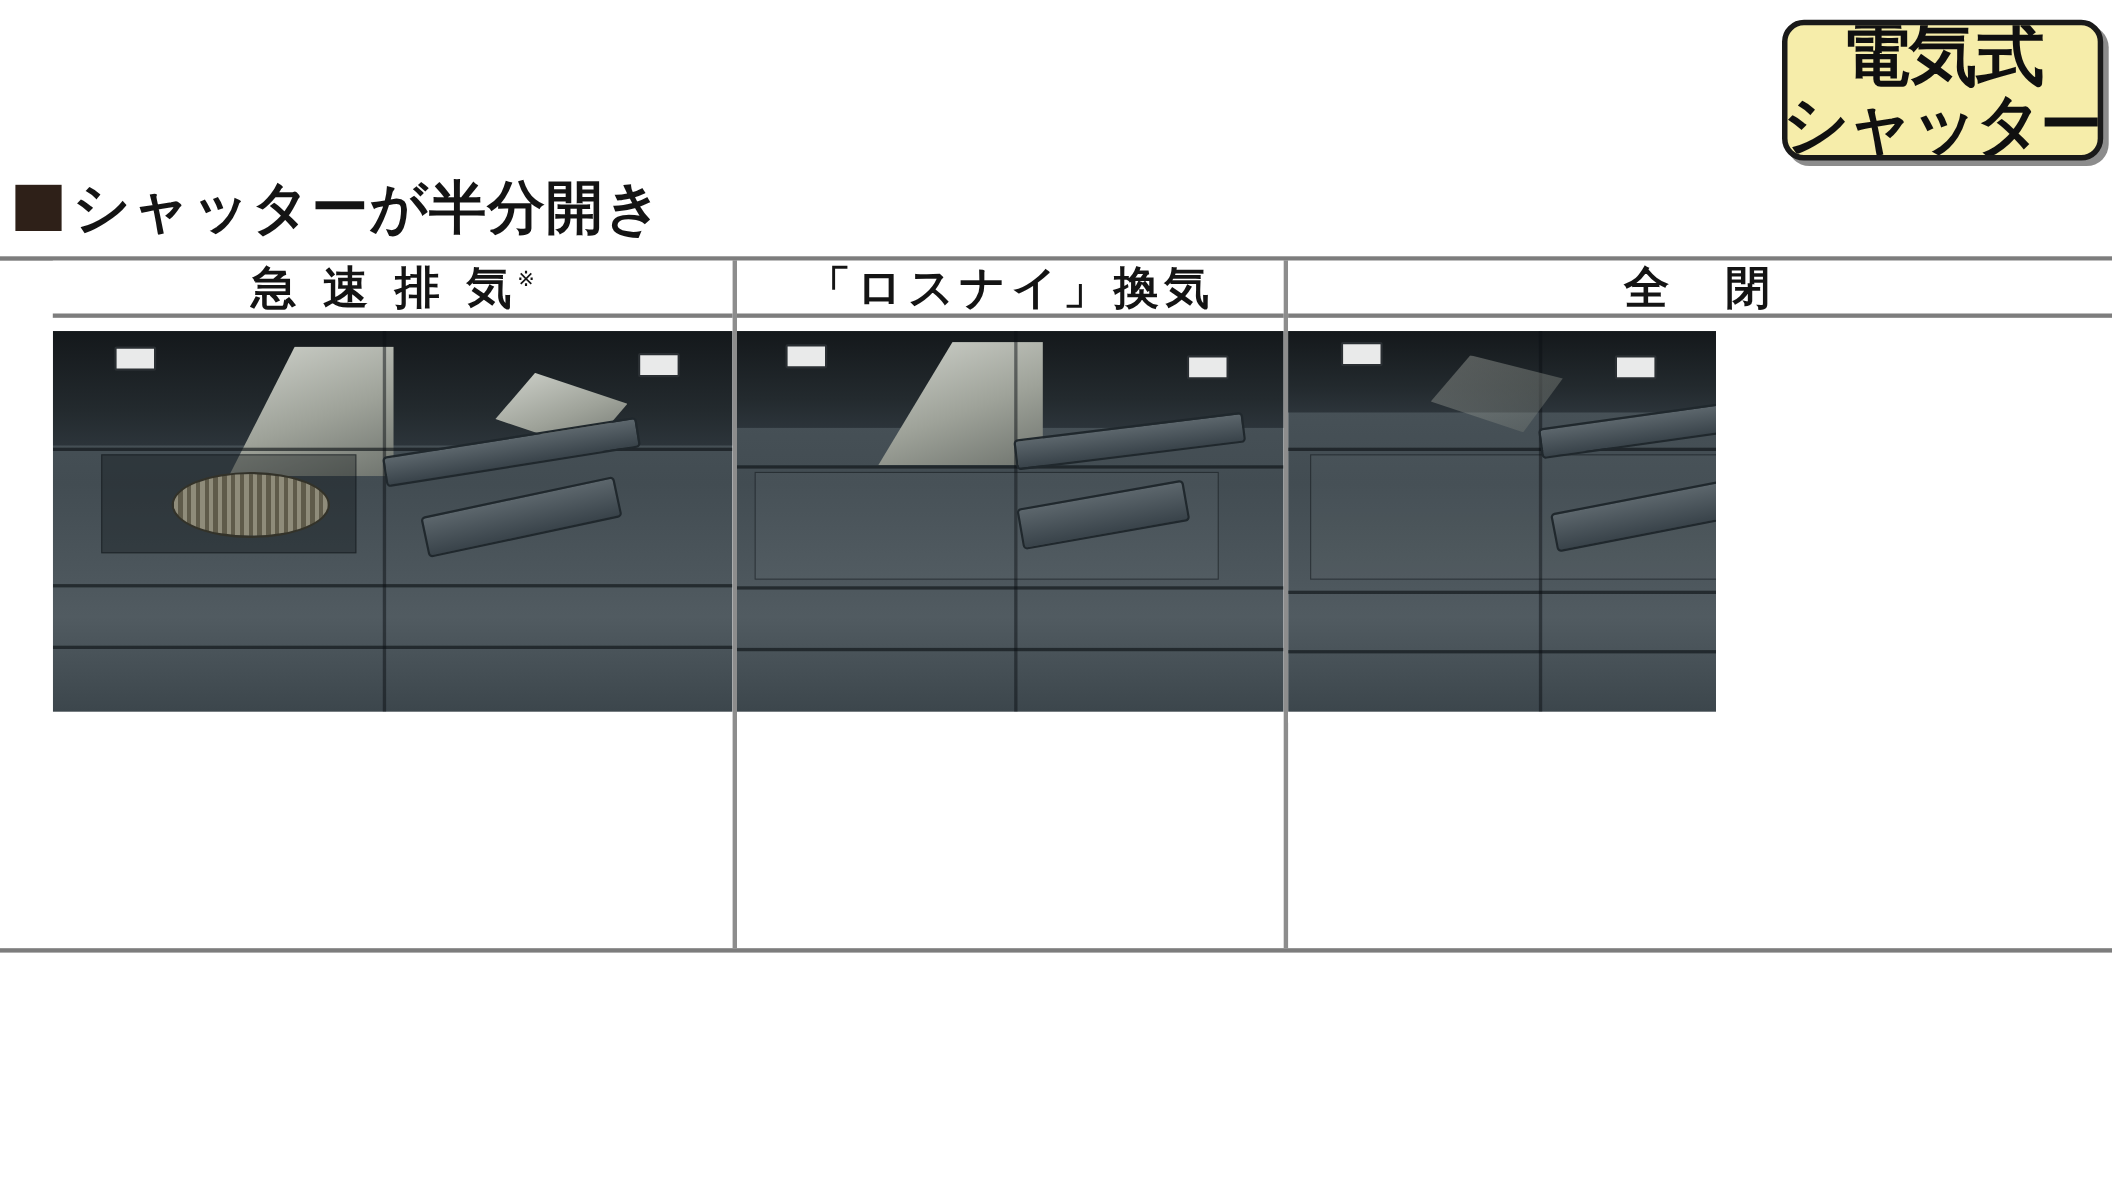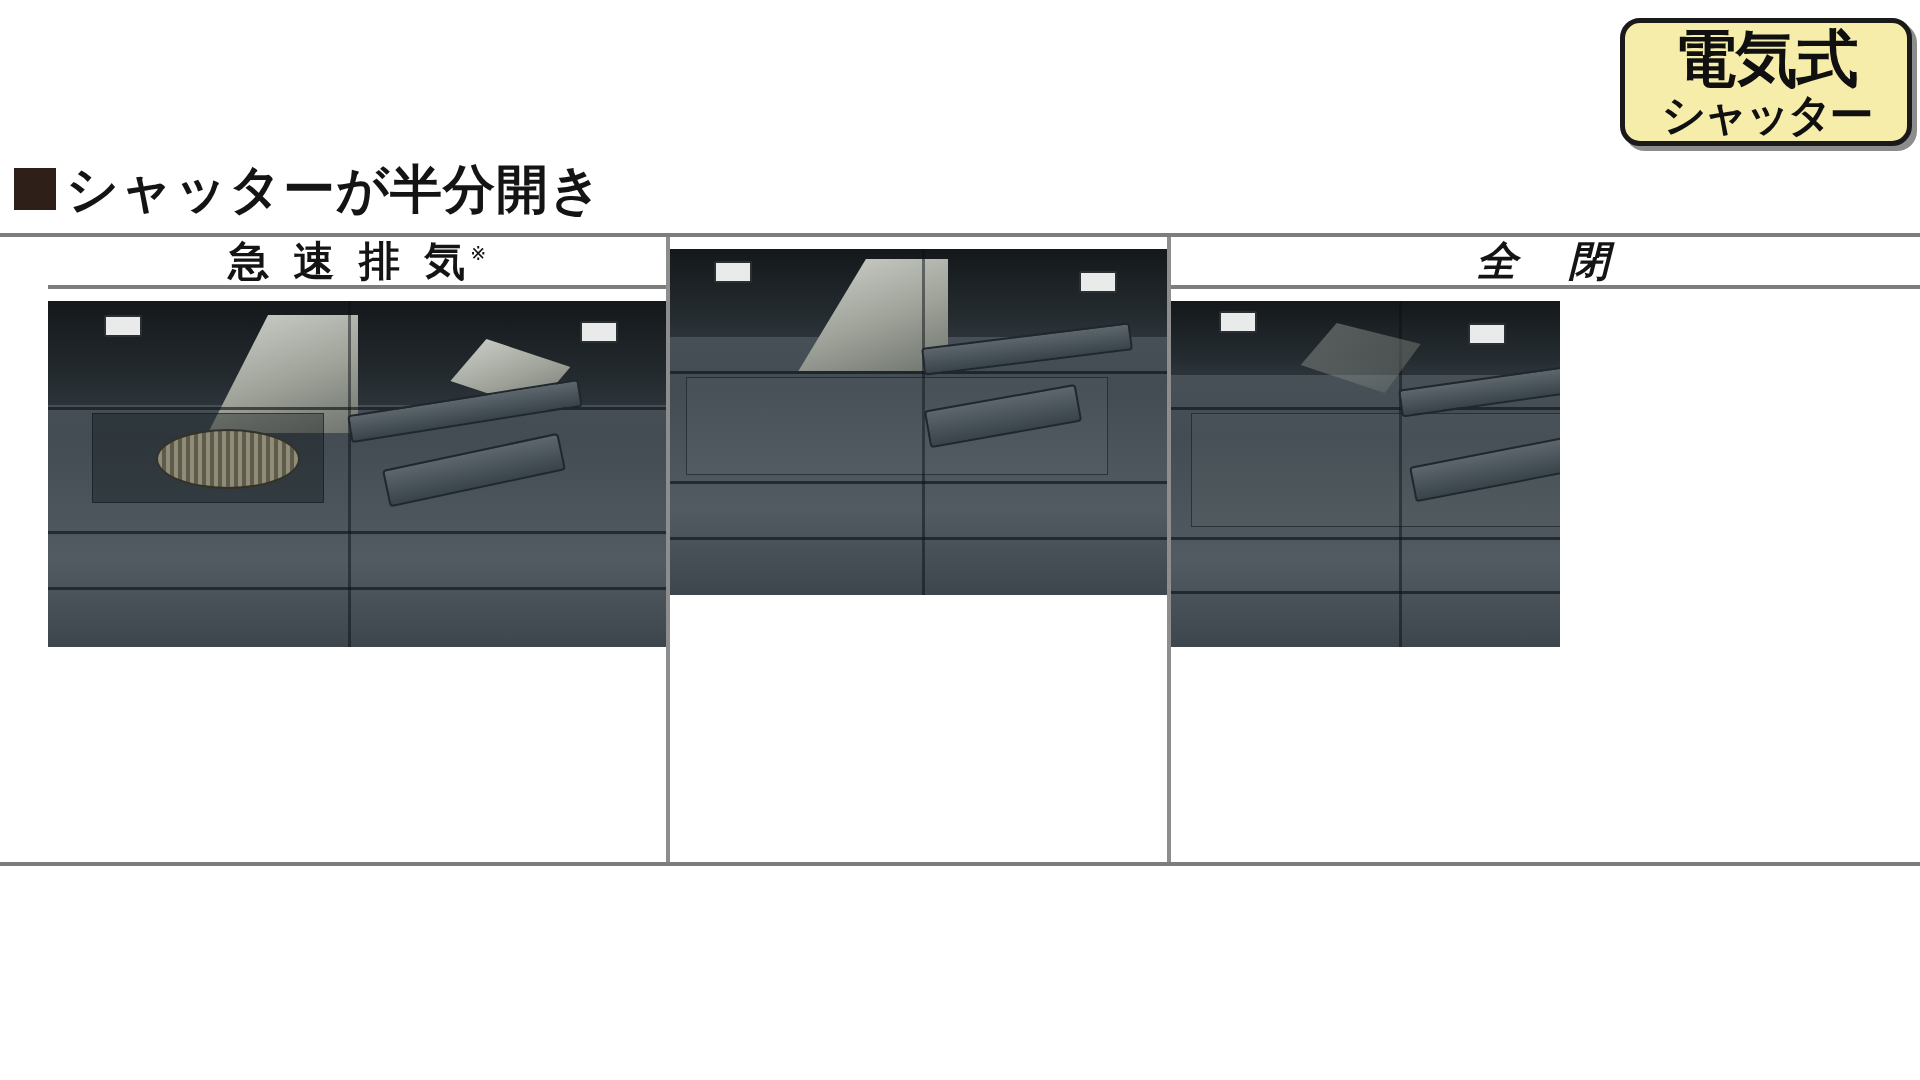--- a/index.html
+++ b/index.html
@@ -36,21 +36,21 @@
   .badge-line {
     color: #101010;
     font-weight: 700;
     font-size: 62px;
     line-height: 1.06;
     letter-spacing: -1px;
     white-space: nowrap;
     text-align: center;
   }
   .badge-line.l2 {
-    font-size: 44px;
+    font-size: 60px;
     letter-spacing: -3px;
   }
 
   
   .heading {
     position: absolute;
     left: 14px;
     top: 163px;
     display: flex;
     align-items: center;
@@ -85,21 +85,21 @@
     display: flex;
   }
   .col {
     position: relative;
     display: flex;
     flex-direction: column;
     box-sizing: border-box;
   }
   .col.c1 { width: 633px; margin-left: 48px; }
   .col.c2 { width: 512px; border-left: 4px solid #8d8d8d; }
-  .col.c3 { width: 771px; border-left: 4px solid #8d8d8d; font-style: italic; }
+  .col.c3 { width: 771px; border-left: 4px solid #8d8d8d; }
 
   .col-header {
     height: 52px;
     display: flex;
     align-items: center;
     justify-content: center;
     border-bottom: 4px solid #7d7d7d;
     background: #ffffff;
     box-sizing: border-box;
   }
@@ -232,20 +232,23 @@
         <div class="vline" style="left:300px;"></div>
         <div class="fan-oval" style="left:108px; top:128px;"></div>
         <div class="pnl" style="left:44px; top:112px; width:230px; height:88px; background:rgba(10,14,17,0.35);"></div>
         <div class="bar-angled" style="left:336px; top:150px; width:176px; height:34px; transform:rotate(-12deg);"></div>
         <div class="bar-angled" style="left:300px; top:96px; width:230px; height:24px; transform:rotate(-9deg);"></div>
       </div>
     </div>
   </div>
 
   <div class="col c2">
+    <div class="col-header">
+      <span class="col-header-text"><span>「ロスナイ」換気</span><sup></sup></span>
+    </div>
     <div class="photo">
       <div class="photo-inner">
         <div class="dark-band" style="height:88px;"></div>
         <div class="clip-white" style="left:44px; top:12px;"></div>
         <div class="clip-white" style="right:50px; top:22px;"></div>
         <div class="elem-light" style="left:128px; top:10px; width:150px; height:112px; clip-path:polygon(45% 0,100% 0,100% 100%,0 100%);"></div>
         <div class="hline" style="top:122px;"></div>
         <div class="hline" style="top:232px;"></div>
         <div class="hline" style="top:288px;"></div>
         <div class="vline" style="left:252px;"></div>

